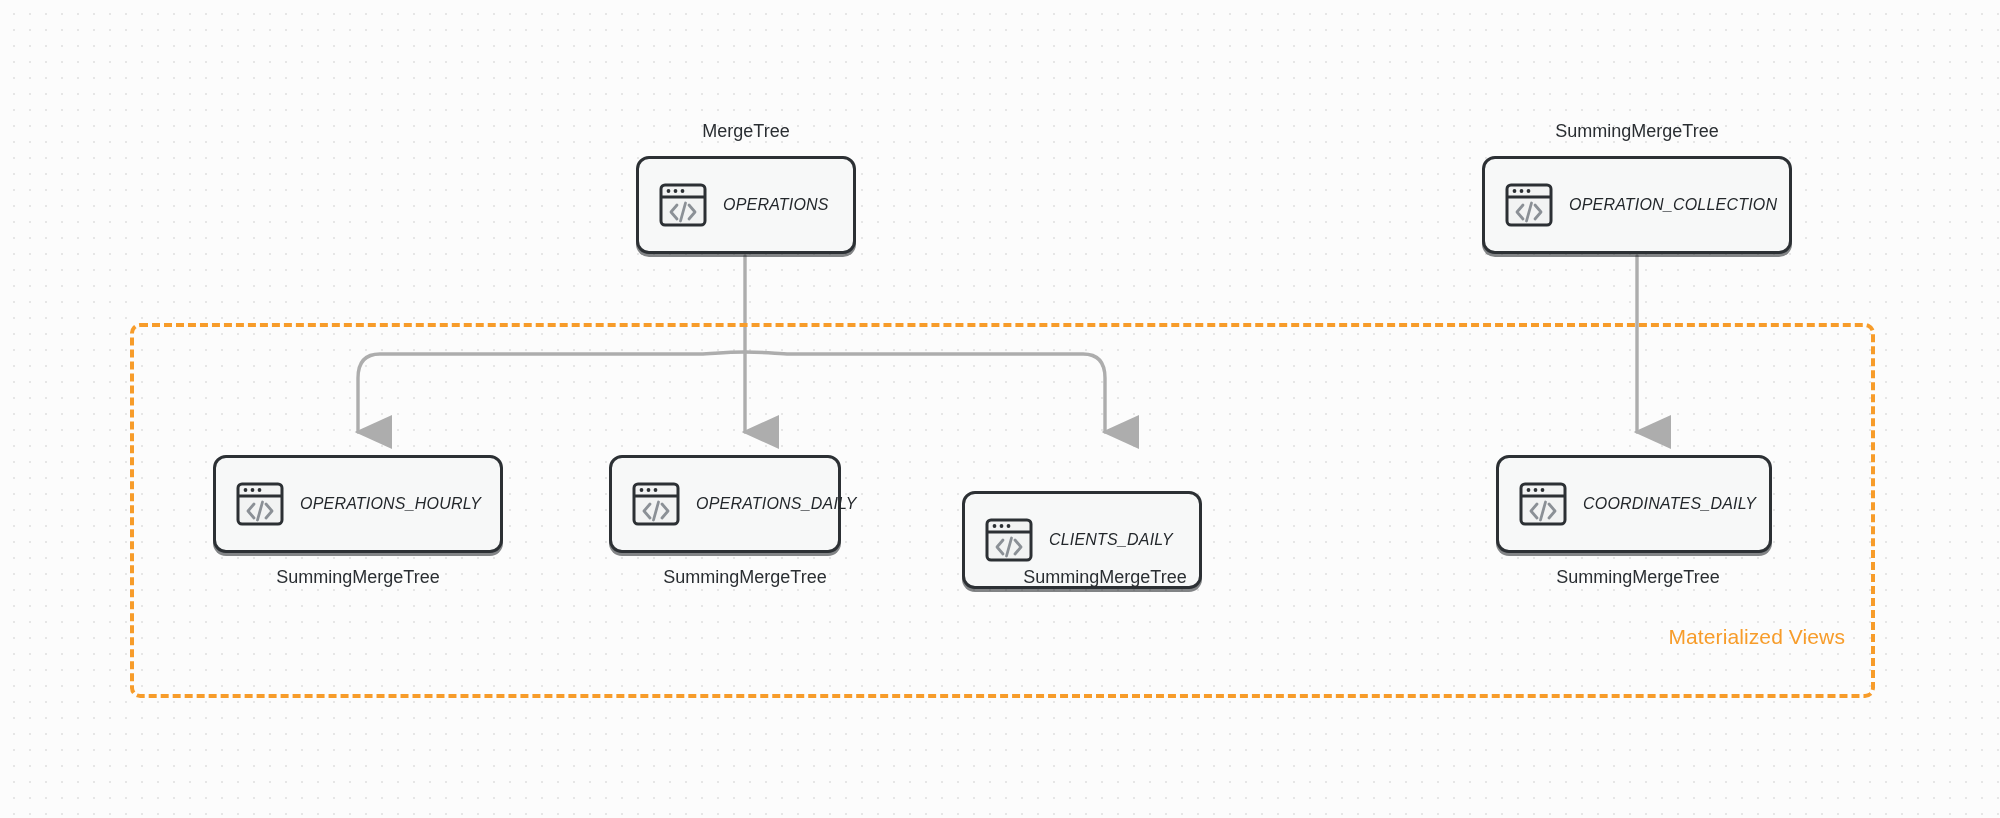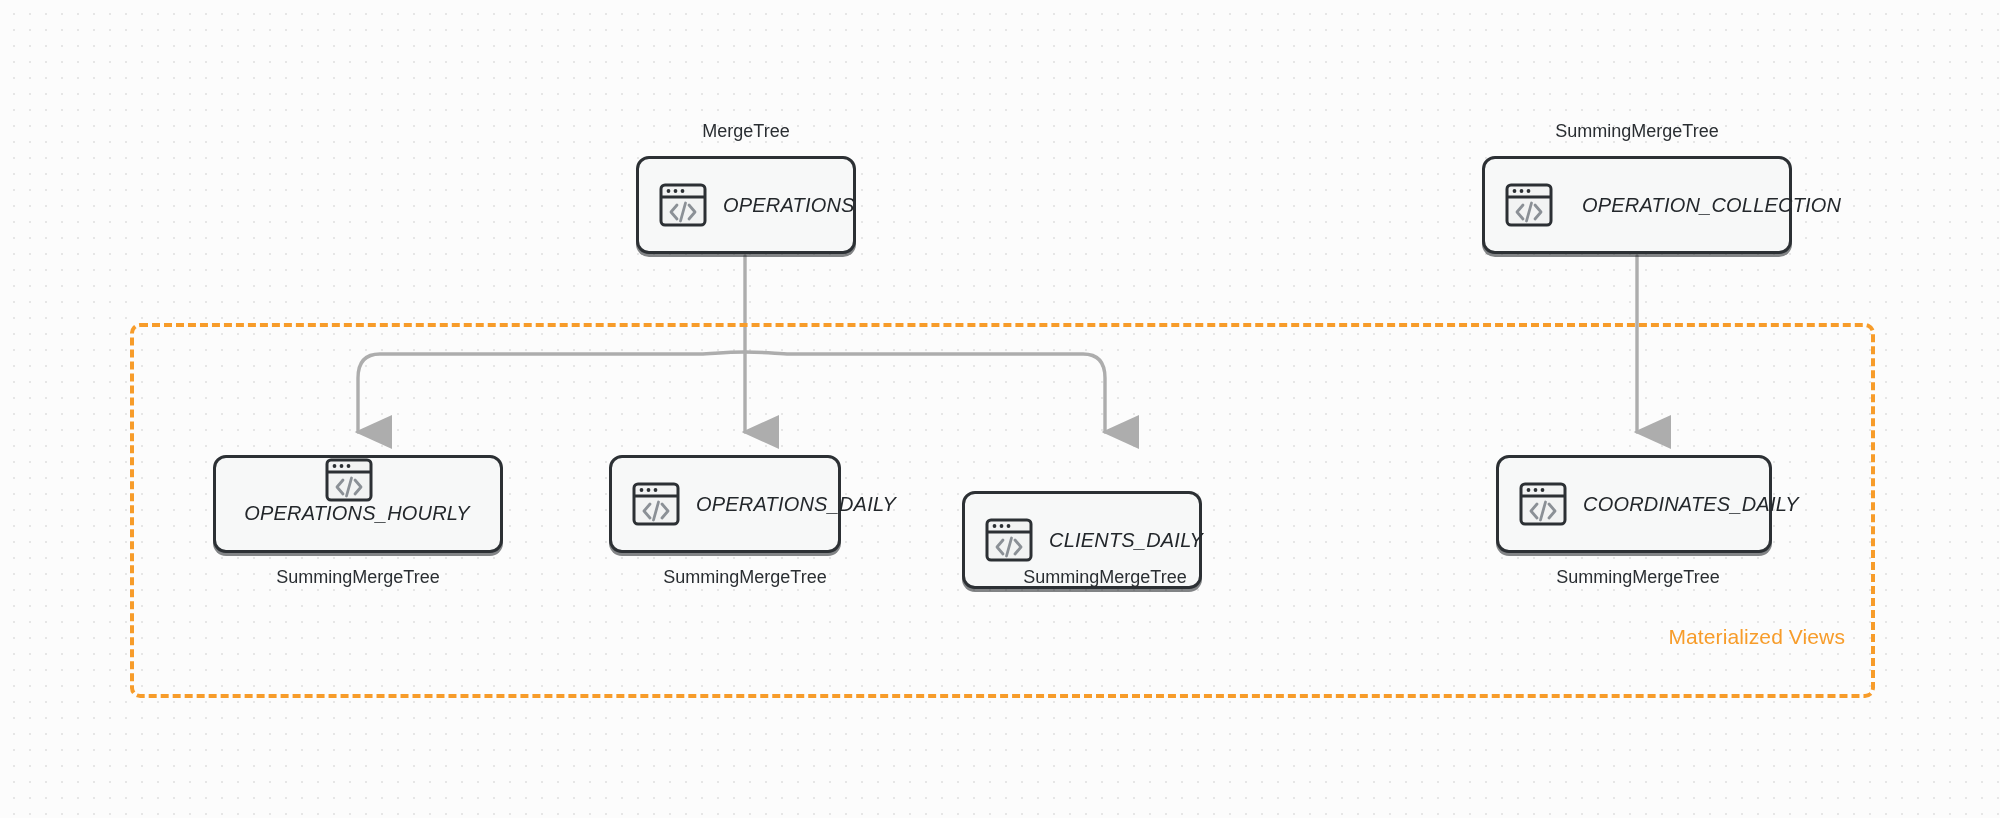--- a/index.html
+++ b/index.html
@@ -64,21 +64,21 @@
   .node-icon {
     flex: 0 0 auto;
     width: 48px;
     height: 44px;
     margin-right: 16px;
     display: block;
   }
   .node-label {
     font-family: "Liberation Sans", sans-serif;
     font-style: italic;
-    font-size: 20px;
+    font-size: 16px;
     color: #23272b;
     letter-spacing: .2px;
     white-space: nowrap;
   }
 
   
   .engine-caption {
     position: absolute;
     font-family: "Liberation Sans", sans-serif;
     font-size: 18px;
@@ -122,35 +122,35 @@
           <circle cx="9.5" cy="8" r="1.9" fill="#2c3034"></circle>
           <circle cx="16.5" cy="8" r="1.9" fill="#2c3034"></circle>
           <circle cx="23.5" cy="8" r="1.9" fill="#2c3034"></circle>
           <path d="M 18 22 L 12 29 L 18 36" fill="none" stroke="#8b9096" stroke-width="2.8" stroke-linecap="round" stroke-linejoin="round"></path>
           <path d="M 30 22 L 36 29 L 30 36" fill="none" stroke="#8b9096" stroke-width="2.8" stroke-linecap="round" stroke-linejoin="round"></path>
           <path d="M 26.5 20 L 21.5 38" fill="none" stroke="#8b9096" stroke-width="2.8" stroke-linecap="round"></path>
         </svg>
         <span class="node-label" style="color: rgb(35, 39, 43);">OPERATIONS</span>
       </div>
       <div class="engine-caption" style="left: 746px; top: 121px;">MergeTree</div>
-      <div class="node" style="left: 1482px; top: 156px; width: 310px; height: 98px; border-color: rgb(44, 48, 52); background: rgb(247, 248, 248); gap: 13px;">
+      <div class="node" style="left: 1482px; top: 156px; width: 310px; height: 98px; border-color: rgb(44, 48, 52); background: rgb(247, 248, 248);">
         <svg class="node-icon" viewBox="0 0 48 44">
           <rect x="2" y="2" width="44" height="40" rx="4" ry="4" fill="#f2f3f3" stroke="#2c3034" stroke-width="3"></rect>
           <path d="M 2 14 H 46" stroke="#2c3034" stroke-width="3"></path>
           <circle cx="9.5" cy="8" r="1.9" fill="#2c3034"></circle>
           <circle cx="16.5" cy="8" r="1.9" fill="#2c3034"></circle>
           <circle cx="23.5" cy="8" r="1.9" fill="#2c3034"></circle>
           <path d="M 18 22 L 12 29 L 18 36" fill="none" stroke="#8b9096" stroke-width="2.8" stroke-linecap="round" stroke-linejoin="round"></path>
           <path d="M 30 22 L 36 29 L 30 36" fill="none" stroke="#8b9096" stroke-width="2.8" stroke-linecap="round" stroke-linejoin="round"></path>
           <path d="M 26.5 20 L 21.5 38" fill="none" stroke="#8b9096" stroke-width="2.8" stroke-linecap="round"></path>
         </svg>
         <span class="node-label" style="color: rgb(35, 39, 43);">OPERATION_COLLECTION</span>
       </div>
       <div class="engine-caption" style="left: 1637px; top: 121px;">SummingMergeTree</div>
-      <div class="node" style="left: 213px; top: 455px; width: 290px; height: 98px; border-color: rgb(44, 48, 52); background: rgb(247, 248, 248); flex-direction: column;">
+      <div class="node" style="left: 213px; top: 455px; width: 290px; height: 98px; border-color: rgb(44, 48, 52); background: rgb(247, 248, 248);">
         <svg class="node-icon" viewBox="0 0 48 44">
           <rect x="2" y="2" width="44" height="40" rx="4" ry="4" fill="#f2f3f3" stroke="#2c3034" stroke-width="3"></rect>
           <path d="M 2 14 H 46" stroke="#2c3034" stroke-width="3"></path>
           <circle cx="9.5" cy="8" r="1.9" fill="#2c3034"></circle>
           <circle cx="16.5" cy="8" r="1.9" fill="#2c3034"></circle>
           <circle cx="23.5" cy="8" r="1.9" fill="#2c3034"></circle>
           <path d="M 18 22 L 12 29 L 18 36" fill="none" stroke="#8b9096" stroke-width="2.8" stroke-linecap="round" stroke-linejoin="round"></path>
           <path d="M 30 22 L 36 29 L 30 36" fill="none" stroke="#8b9096" stroke-width="2.8" stroke-linecap="round" stroke-linejoin="round"></path>
           <path d="M 26.5 20 L 21.5 38" fill="none" stroke="#8b9096" stroke-width="2.8" stroke-linecap="round"></path>
         </svg>

